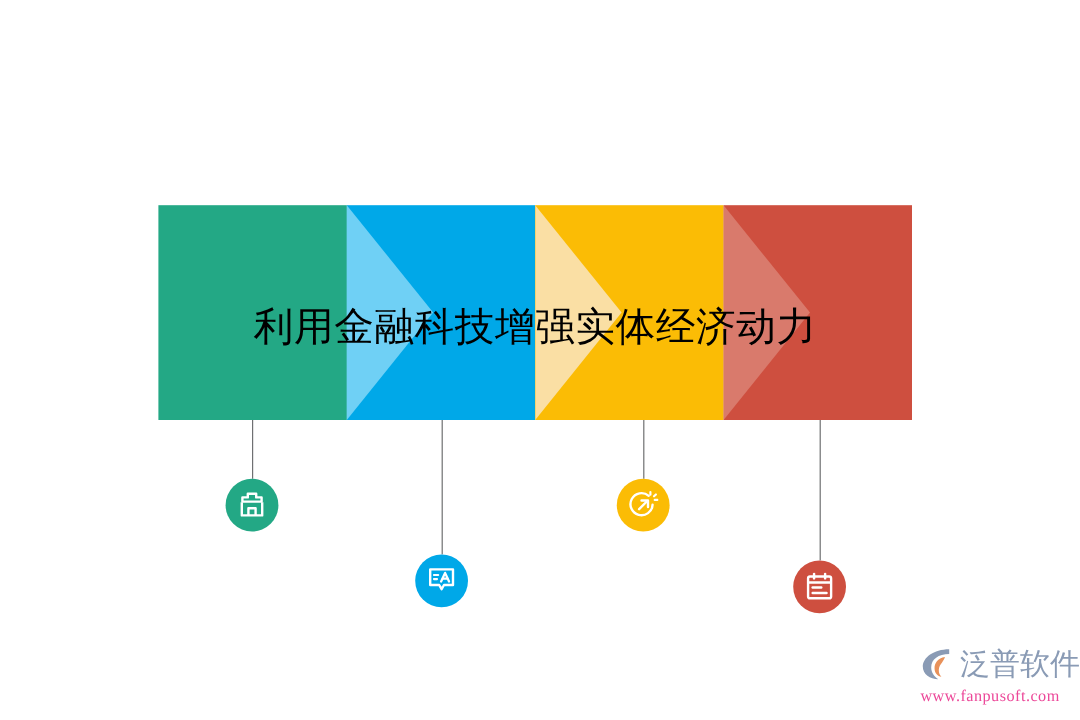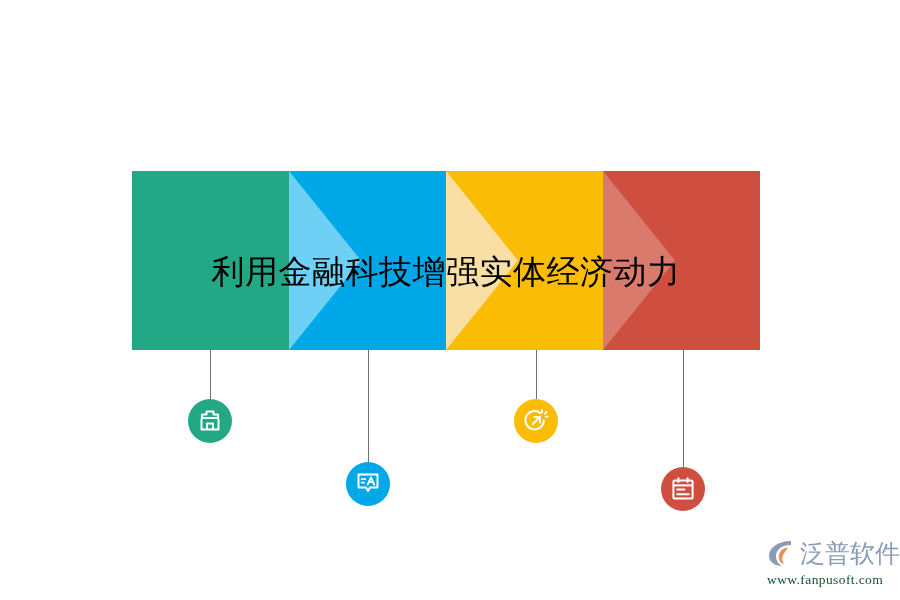--- a/index.html
+++ b/index.html
@@ -104,21 +104,21 @@
   .wm-name {
     font-size: 25px;
     color: #8a9bb5;
     font-family: "DejaVu Sans", "Liberation Sans", sans-serif;
     line-height: 1;
     letter-spacing: 0px;
     white-space: nowrap;
   }
   .wm-url {
     font-size: 13.5px;
-    color: #14532d;
+    color: #ec4899;
     font-family: "Liberation Serif", "DejaVu Serif", serif;
     letter-spacing: 0.4px;
     margin-top: 1px;
     margin-left: 2px;
     white-space: nowrap;
   }
 </style>
 </head>
 <body>
 

